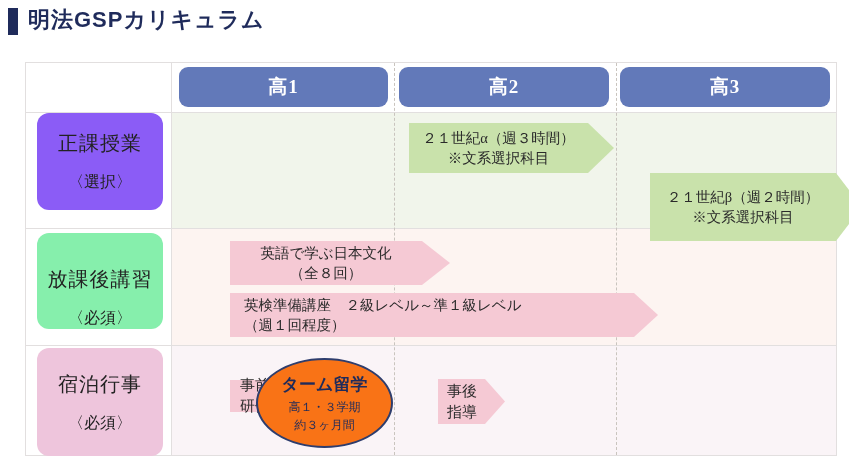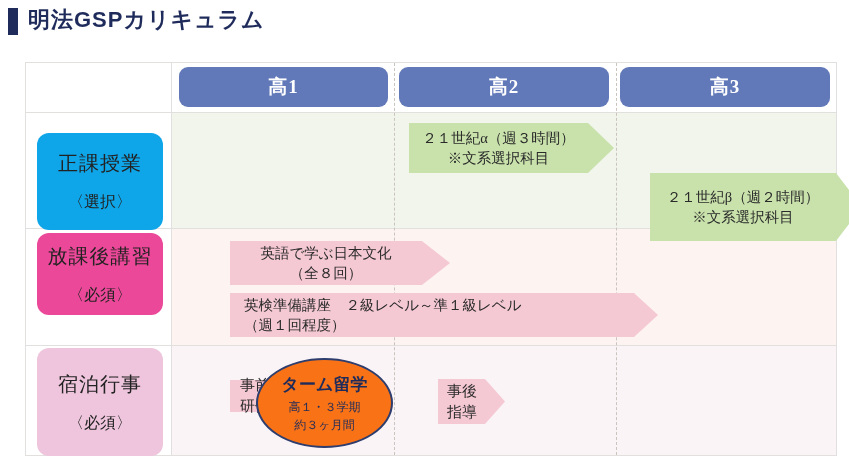--- a/index.html
+++ b/index.html
@@ -38,22 +38,22 @@
   .col2{left:373px;width:210px;}
   .col3{left:594px;width:210px;}
   
   .row-box{
     position:absolute;left:11px;width:126px;border-radius:12px;z-index:2;
     display:flex;flex-direction:column;align-items:center;justify-content:center;
     color:#222222;
   }
   .row-box .main{font-size:20px;letter-spacing:1px;}
   .row-box .tag{font-size:16px;margin-top:15px;}
-  .rb1{top:70px;height:97px;background:#0ea5e9;}
-  .rb2{top:170px;height:82px;background:#ec4899;}
+  .rb1{top:50px;height:97px;background:#8b5cf6;}
+  .rb2{top:170px;height:96px;background:#86efac;justify-content:flex-end;}
   .rb3{top:285px;height:108px;background:#eec5dc;}
   
   .arrow{
     position:absolute;z-index:2;display:flex;flex-direction:column;justify-content:center;
     color:#2a2a2a;font-size:14.5px;line-height:1.38;box-sizing:border-box;
   }
   .a-green{background:#c9e2ab;}
   .a-pink{background:#f5c9d4;margin-left:42px;}
   .head26{clip-path:polygon(0 0,calc(100% - 26px) 0,100% 50%,calc(100% - 26px) 100%,0 100%);padding-right:26px;}
   .head28{clip-path:polygon(0 0,calc(100% - 28px) 0,100% 50%,calc(100% - 28px) 100%,0 100%);padding-right:28px;}

